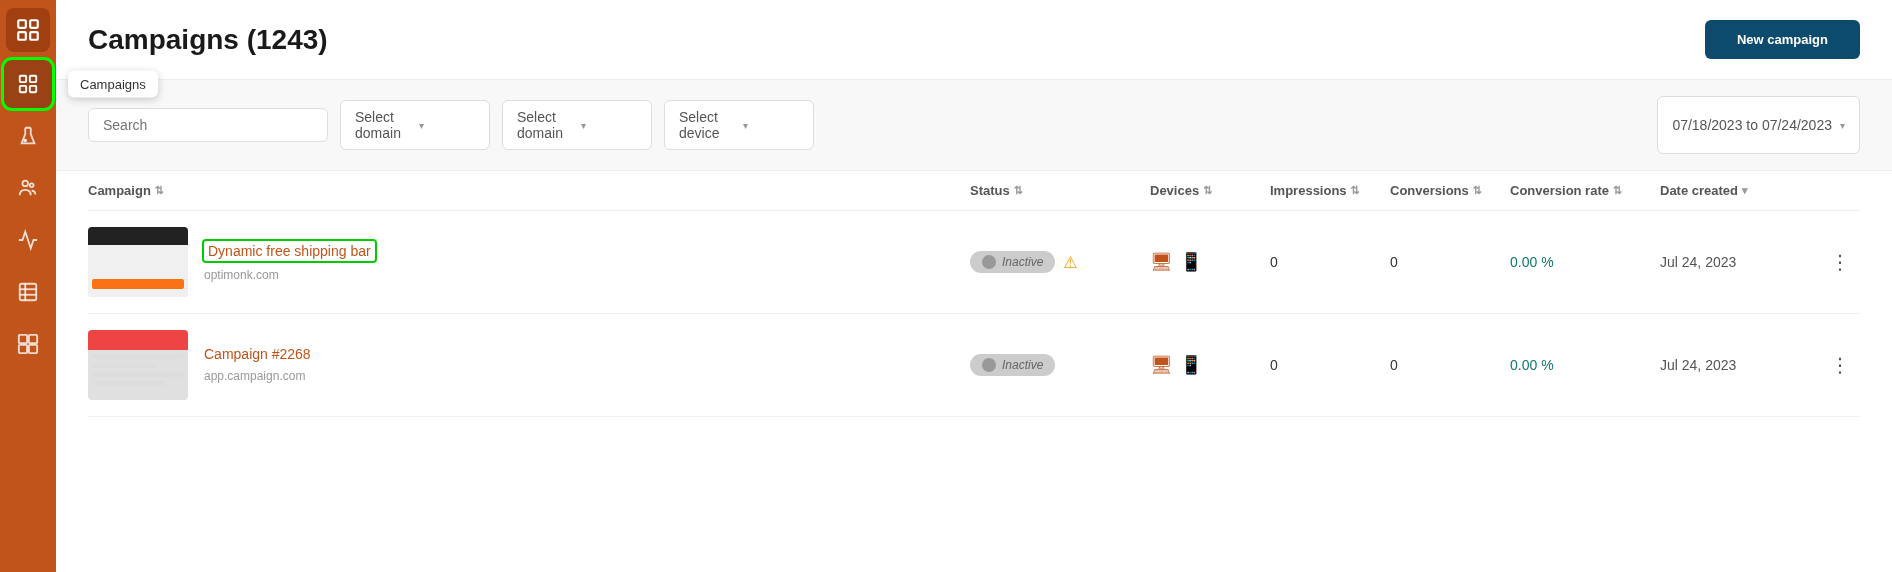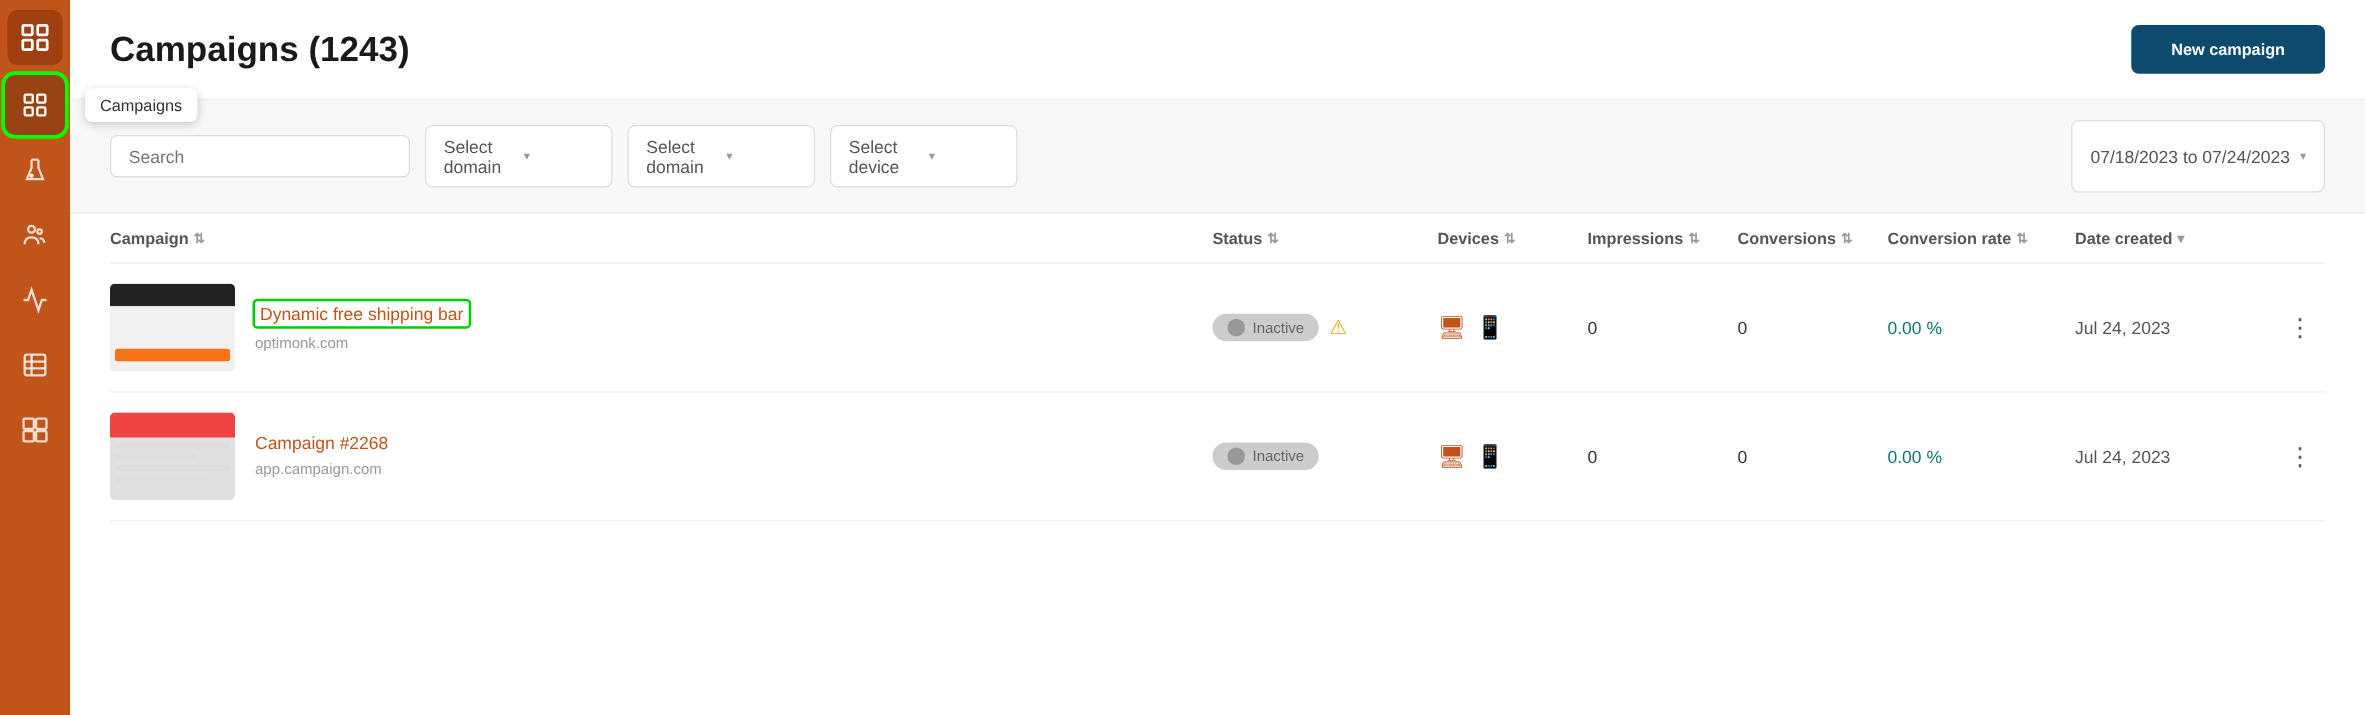--- a/index.html
+++ b/index.html
@@ -248,20 +248,21 @@
     }
     .status-toggle {
       background: #ccc;
       border-radius: 12px;
       padding: 4px 12px;
       font-size: 12px;
       color: #666;
       display: flex;
       align-items: center;
       gap: 6px;
+      font-style: italic;
     }
     .toggle-dot {
       width: 14px;
       height: 14px;
       background: #999;
       border-radius: 50%;
     }
     .warning-icon {
       color: #f59e0b;
       font-size: 16px;

